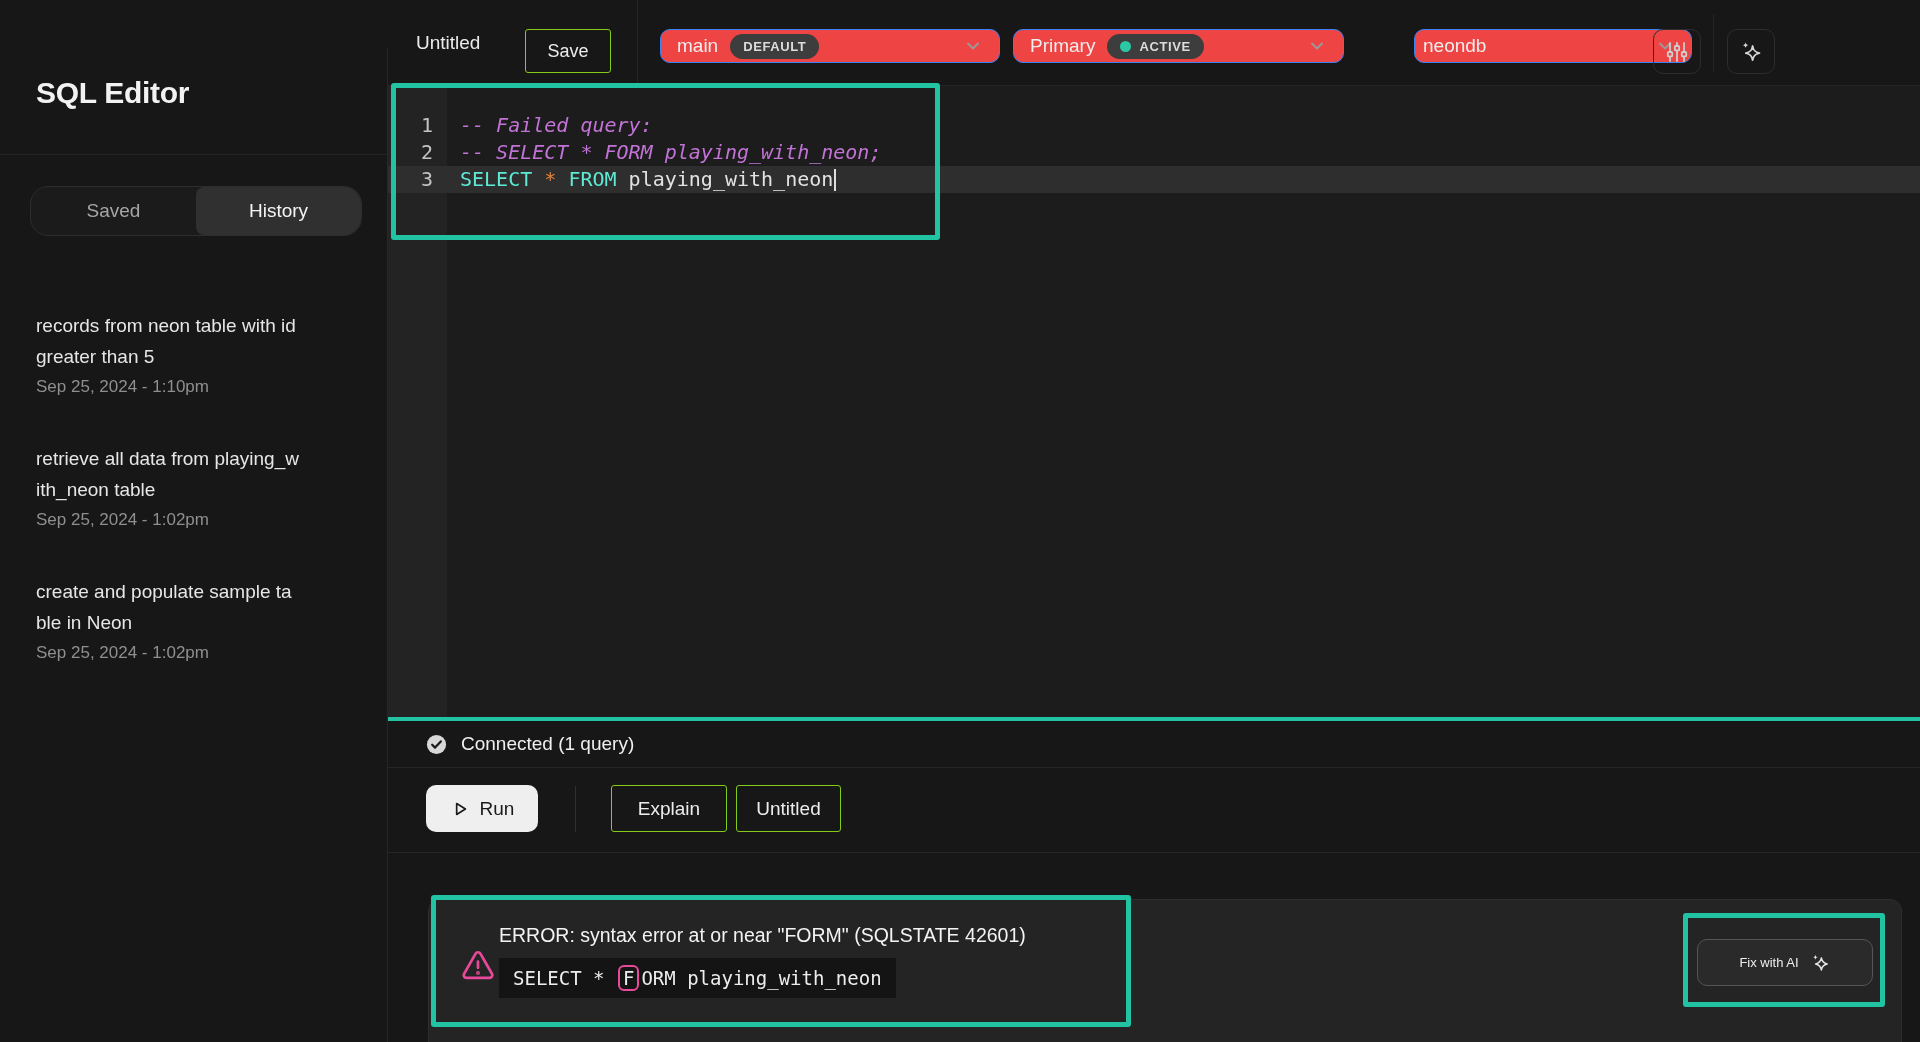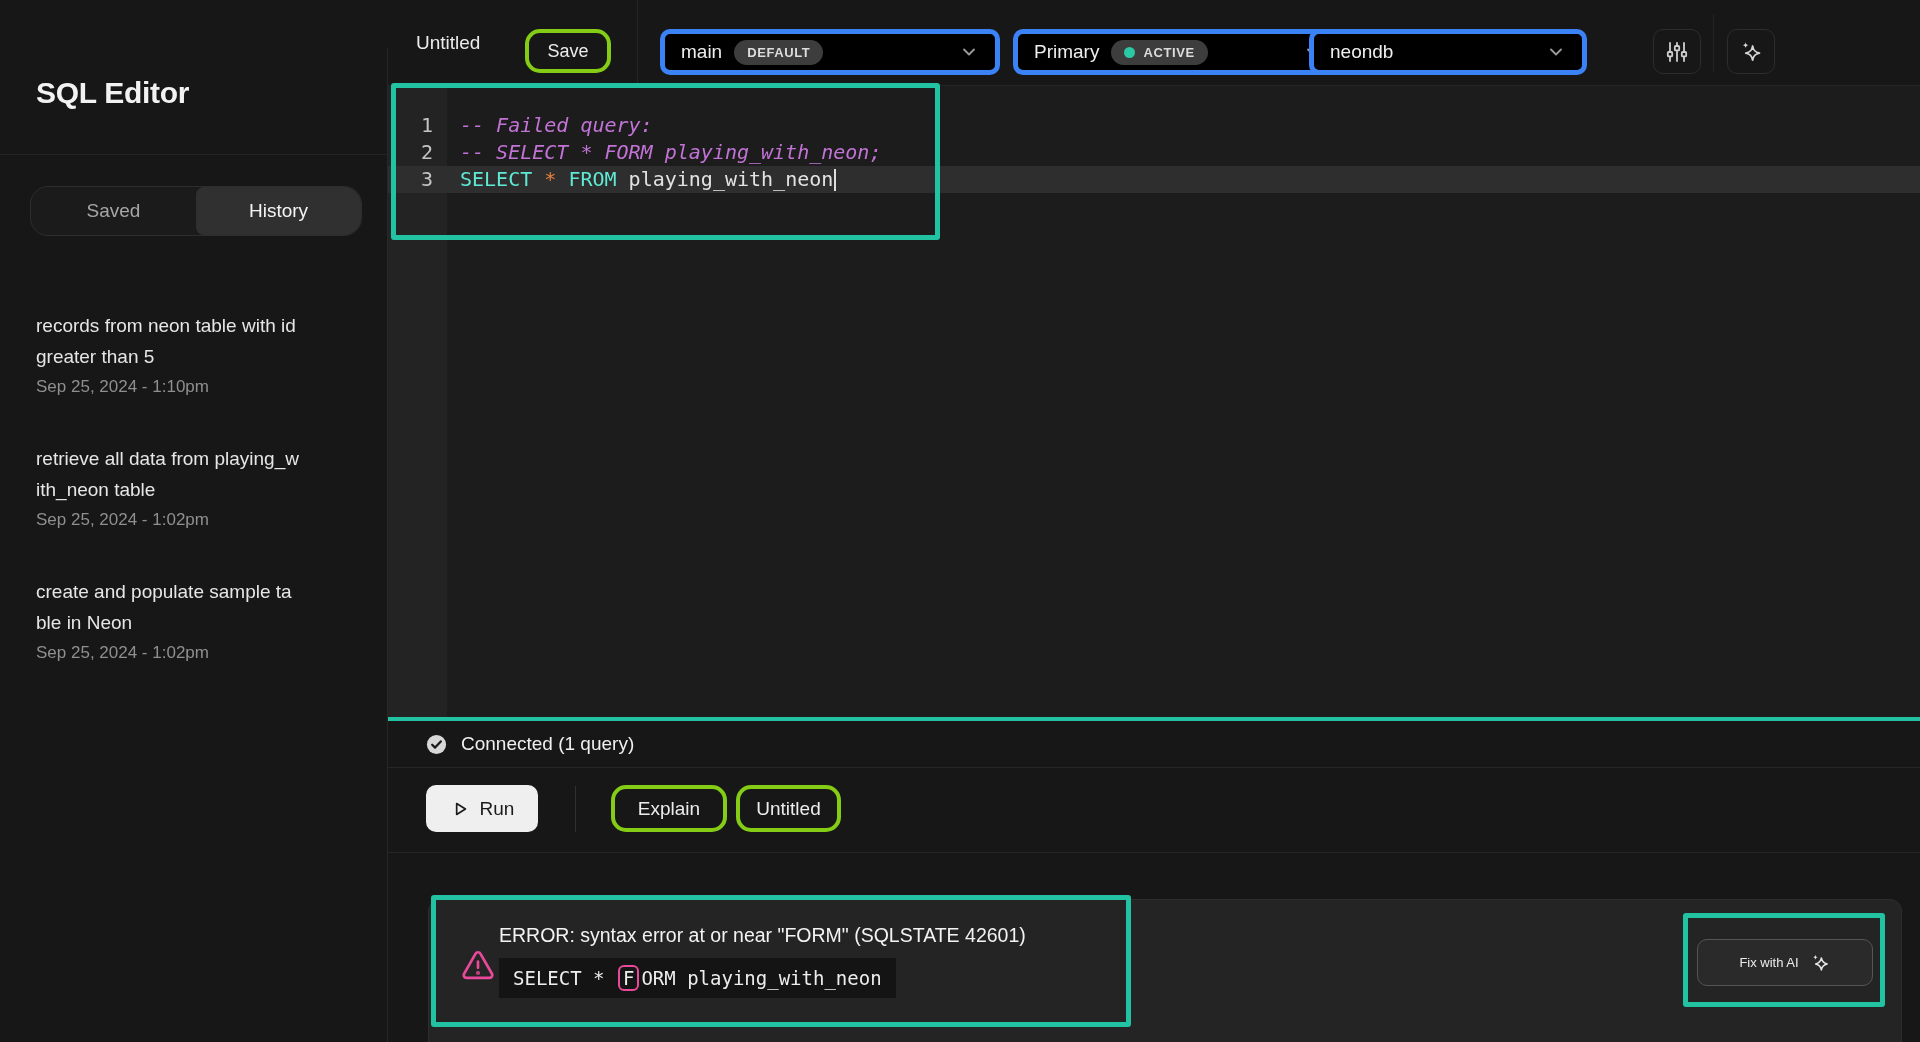--- a/index.html
+++ b/index.html
@@ -54,36 +54,36 @@
   #topbar {
     position:absolute; left:388px; top:0; right:0; height:86px;
     background:#171717; border-bottom:1px solid #242424;
   }
   #doc-title {
     position:absolute; left:28px; top:0; height:86px; display:flex; align-items:center;
     font-size:19px; color:#ebebeb;
   }
   .btn {
     display:flex; align-items:center; justify-content:center; gap:10px;
-    border:4px solid #84cc16; border-radius:15px; background:transparent;
+    border:1px solid #84cc16; border-radius:3px; background:transparent;
     color:#ececec; font-size:18px; font-family:"Liberation Sans",sans-serif; cursor:pointer;
   }
   #save-btn { position:absolute; left:137px; top:29px; width:86px; height:44px; }
   .v-divider { position:absolute; top:0; width:1px; height:86px; background:#242424; }
   #topbar-div-1 { left:249px; }
   #topbar-div-2 { left:1325px; top:14px; height:58px; }
 
   .dropdown {
-    position:absolute; top:29px; height:46px;
-    background:#000000; border:5px solid #3b82f6; border-radius:10px;
+    position:absolute; top:29px; height:34px;
+    background:#ef4444; border:1px solid #3b82f6; border-radius:10px;
     display:flex; align-items:center; padding:0 16px; gap:12px; cursor:pointer;
   }
   #branch-dd { left:272px; width:340px; }
   #compute-dd { left:625px; width:331px; }
-  #database-dd { left:921px; width:278px; }
+  #database-dd { left:1026px; width:278px;padding-left:8px; }
   .dd-label { font-size:19px; color:#eeeeee; }
   .dd-chevron { margin-left:auto; display:flex; }
   .badge {
     background:#3d3d3d; border-radius:999px; padding:5px 13px;
     font-size:13px; font-weight:700; letter-spacing:0.6px; color:#dcdcdc;
     display:flex; align-items:center; gap:8px;
   }
   .badge .dot { width:11px; height:11px; border-radius:50%; background:#2bc8a6; }
 
   .icon-btn {

